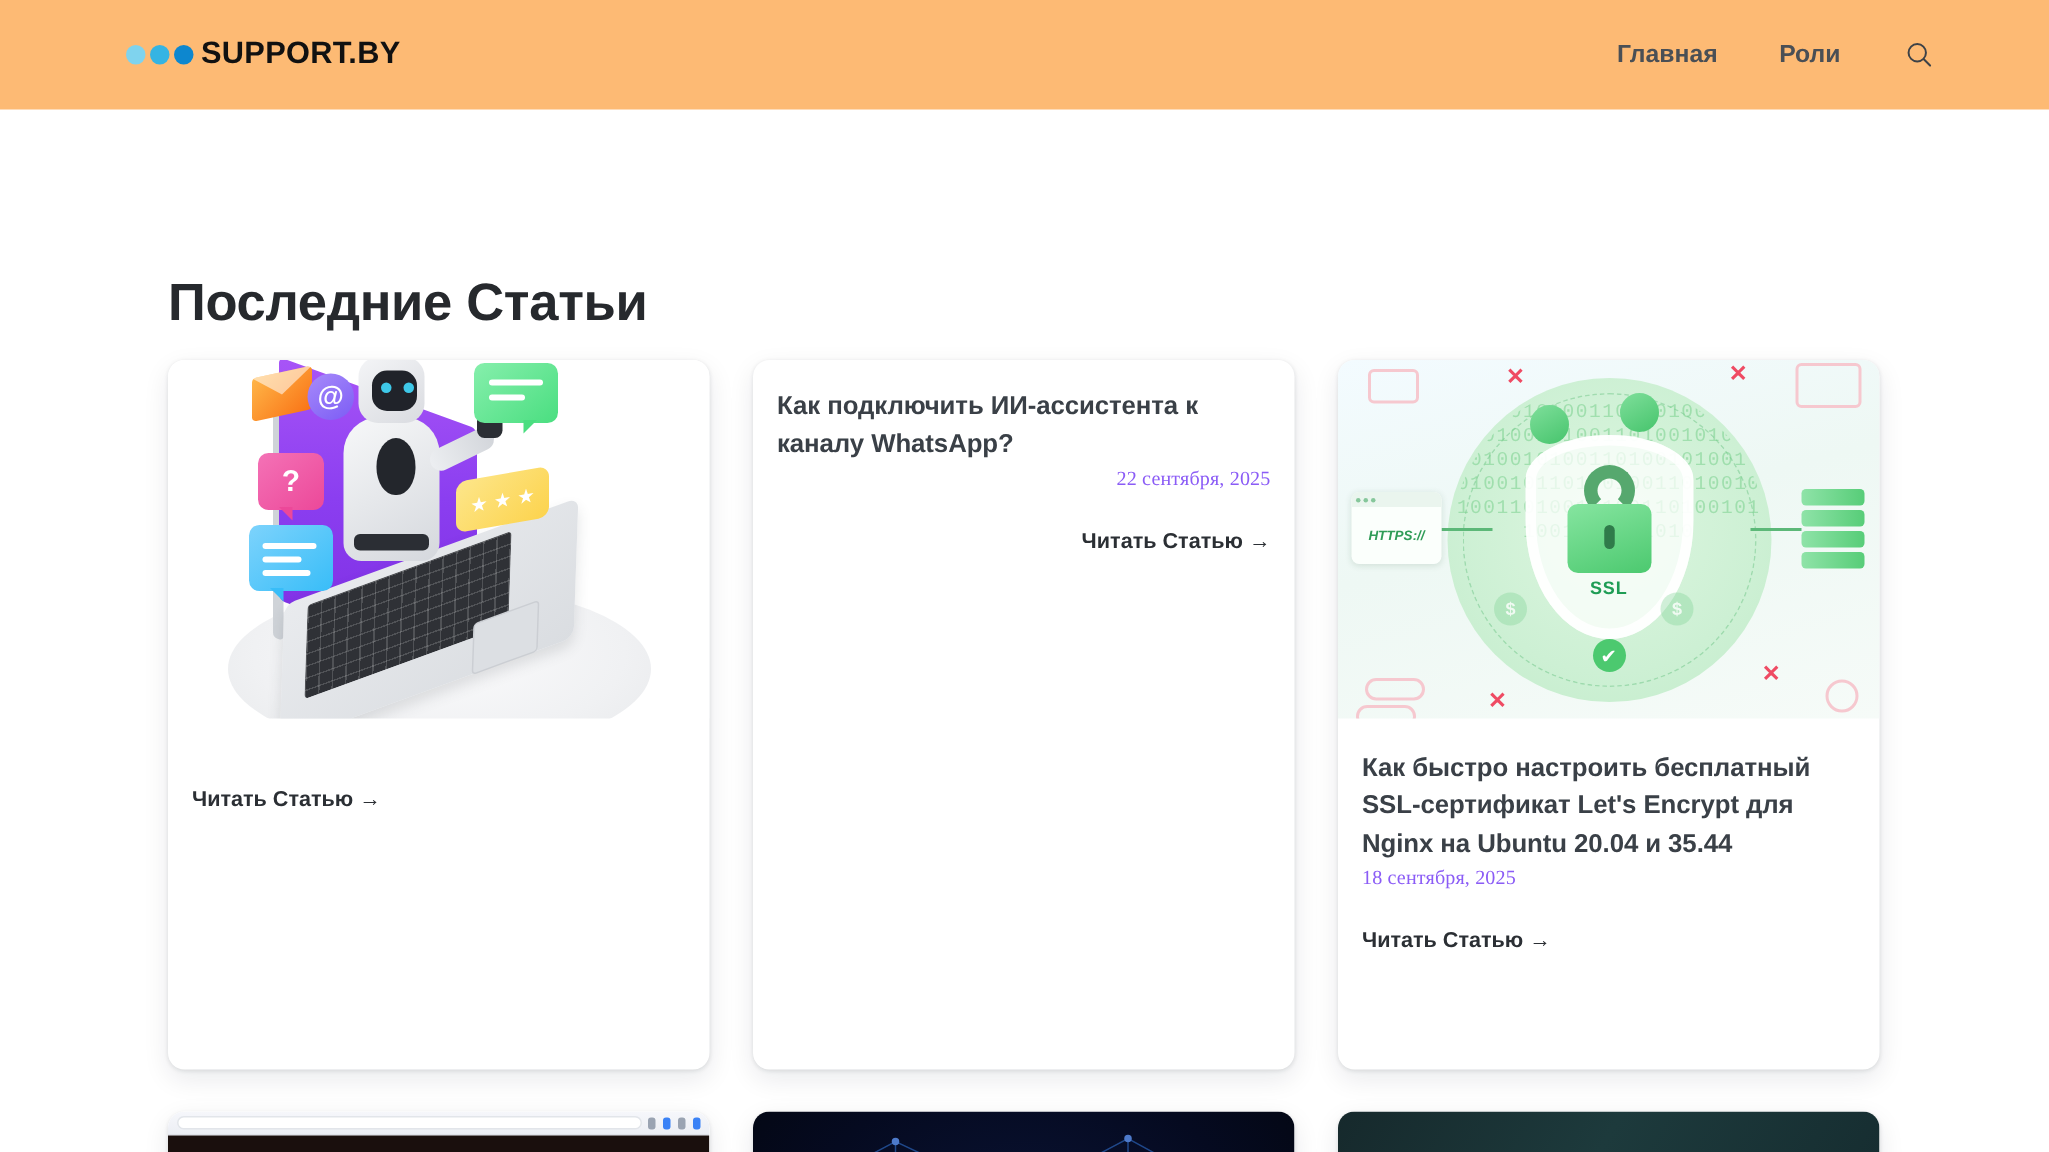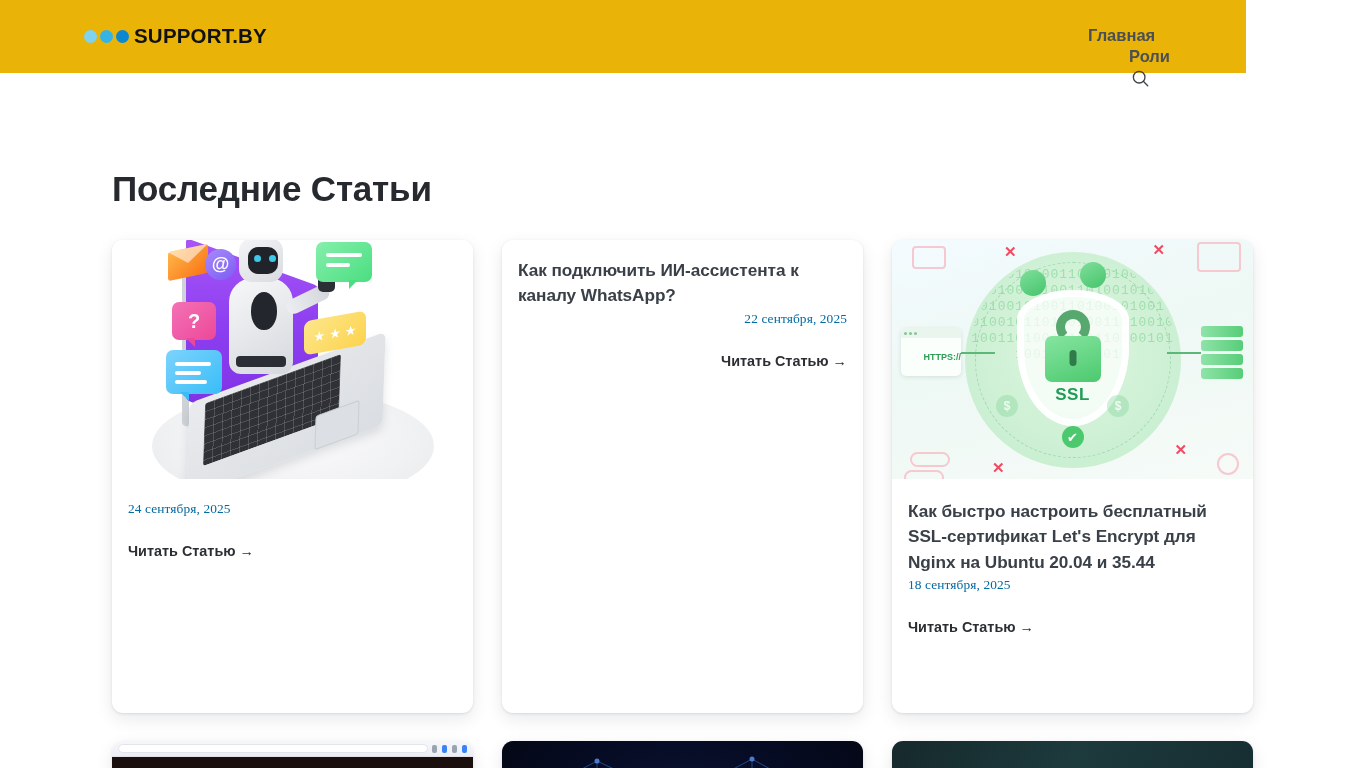--- a/index.html
+++ b/index.html
@@ -18,25 +18,25 @@
     position: relative;
     width: 1366px;
     height: 768px;
     background: #ffffff;
   }
 
   
   .site-header {
     position: absolute;
     top: 0; left: 0;
-    width: 1246px;
+    width: 1366px;
     height: 73px;
     display: flex;
     align-items: center;
-    background: #eab308;
+    background: #fdba74;
   }
 
   .brand {
     position: absolute;
     left: 84px;
     top: 26px;
     display: flex;
     align-items: center;
     gap: 0px;
     text-decoration: none;
@@ -64,23 +64,22 @@
     color: #111111;
     line-height: 1;
     white-space: nowrap;
   }
 
   .main-nav {
     position: absolute;
     right: 76px;
     top: 25px;
     display: flex;
-    align-items: flex-start;
+    align-items: flex-end;
     gap: 0px;
-    flex-direction: column;
   }
   .nav-link {
     font-size: 16.5px;
     font-weight: bold;
     color: #4a4f55;
     text-decoration: none;
     white-space: nowrap;
     padding: 0 0 0 0;
     margin-left: 41px;
     line-height: 1.3;
@@ -97,21 +96,21 @@
     background: none;
     border: none;
     cursor: pointer;
     color: #3d4247;
   }
 
   
   .section-title {
     position: absolute;
     left: 112px;
-    top: 168px;
+    top: 181px;
     font-size: 35px;
     font-weight: bold;
     color: #26292d;
     letter-spacing: -.2px;
     line-height: 1.18;
   }
 
   
   .card-grid {
     position: absolute;
@@ -155,21 +154,21 @@
     font-size: 17.2px;
     font-weight: bold;
     line-height: 1.47;
     color: #3a4047;
     letter-spacing: -.05px;
   }
   .card-date {
     margin-top: 2px;
     font-family: "Liberation Serif", serif;
     font-size: 13.4px;
-    color: #0369a1;
+    color: #8b5cf6;
     letter-spacing: .1px;
   }
   .card-readmore {
     margin-top: 26px;
     font-size: 14.4px;
     font-weight: bold;
     color: #2b2f34;
     text-decoration: none;
     white-space: nowrap;
   }
@@ -435,21 +434,21 @@
     transform: translateX(-50%);
     width: 7px; height: 16px;
     background: #2f7b4a;
     border-radius: 4px;
   }
   .thumb-ssl .ssl-text {
     position: absolute;
     left: 50%; top: 145px;
     transform: translateX(-50%);
     color: #1f9d55;
-    font-size: 17px;
+    font-size: 12px;
     font-weight: bold;
     letter-spacing: .5px;
   }
   .thumb-ssl .browser {
     position: absolute;
     left: 9px; top: 88px;
     width: 60px; height: 48px;
     background: #fbfffc;
     border-radius: 5px;
     box-shadow: 0 1px 4px rgba(40,90,60,.14);
@@ -458,24 +457,25 @@
   .thumb-ssl .browser .bar {
     height: 10px;
     background: #eaf5ee;
     display:flex; align-items:center; gap:2px; padding-left:3px;
   }
   .thumb-ssl .browser .bar i {
     width:3px; height:3px; border-radius:50%; background:#86c79b;
   }
   .thumb-ssl .browser .https {
     margin-top: 14px;
-    text-align: right;
+    text-align: center;
     color: #2f9c57;
     font-size: 9px;
     font-weight: bold;
+    font-style: italic;
   }
   .thumb-ssl .servers {
     position: absolute;
     right: 10px; top: 86px;
     width: 42px;
     display: flex; flex-direction: column; gap: 3px;
   }
   .thumb-ssl .servers i {
     height: 11px;
     background: linear-gradient(90deg,#8fe3a8,#57cd78);
@@ -644,21 +644,20 @@
             <i class="ln l2"></i>
         </div>
         <div class="stars">
           <span>★</span>
           <span>★</span>
           <span>★</span>
         </div>
       </div>
 
       <div class="card-body">
-        <div class="card-date">24 сентября, 2025</div>
         <a class="card-readmore" href="#">Читать Статью →</a>
       </div>
     </article>
 
     <article class="card no-thumb">
       <div class="card-body">
         <h2 class="card-title">Как подключить ИИ-ассистента к каналу WhatsApp?</h2>
         <div class="card-date">22 сентября, 2025</div>
         <a class="card-readmore" href="#">Читать Статью →</a>
       </div>

